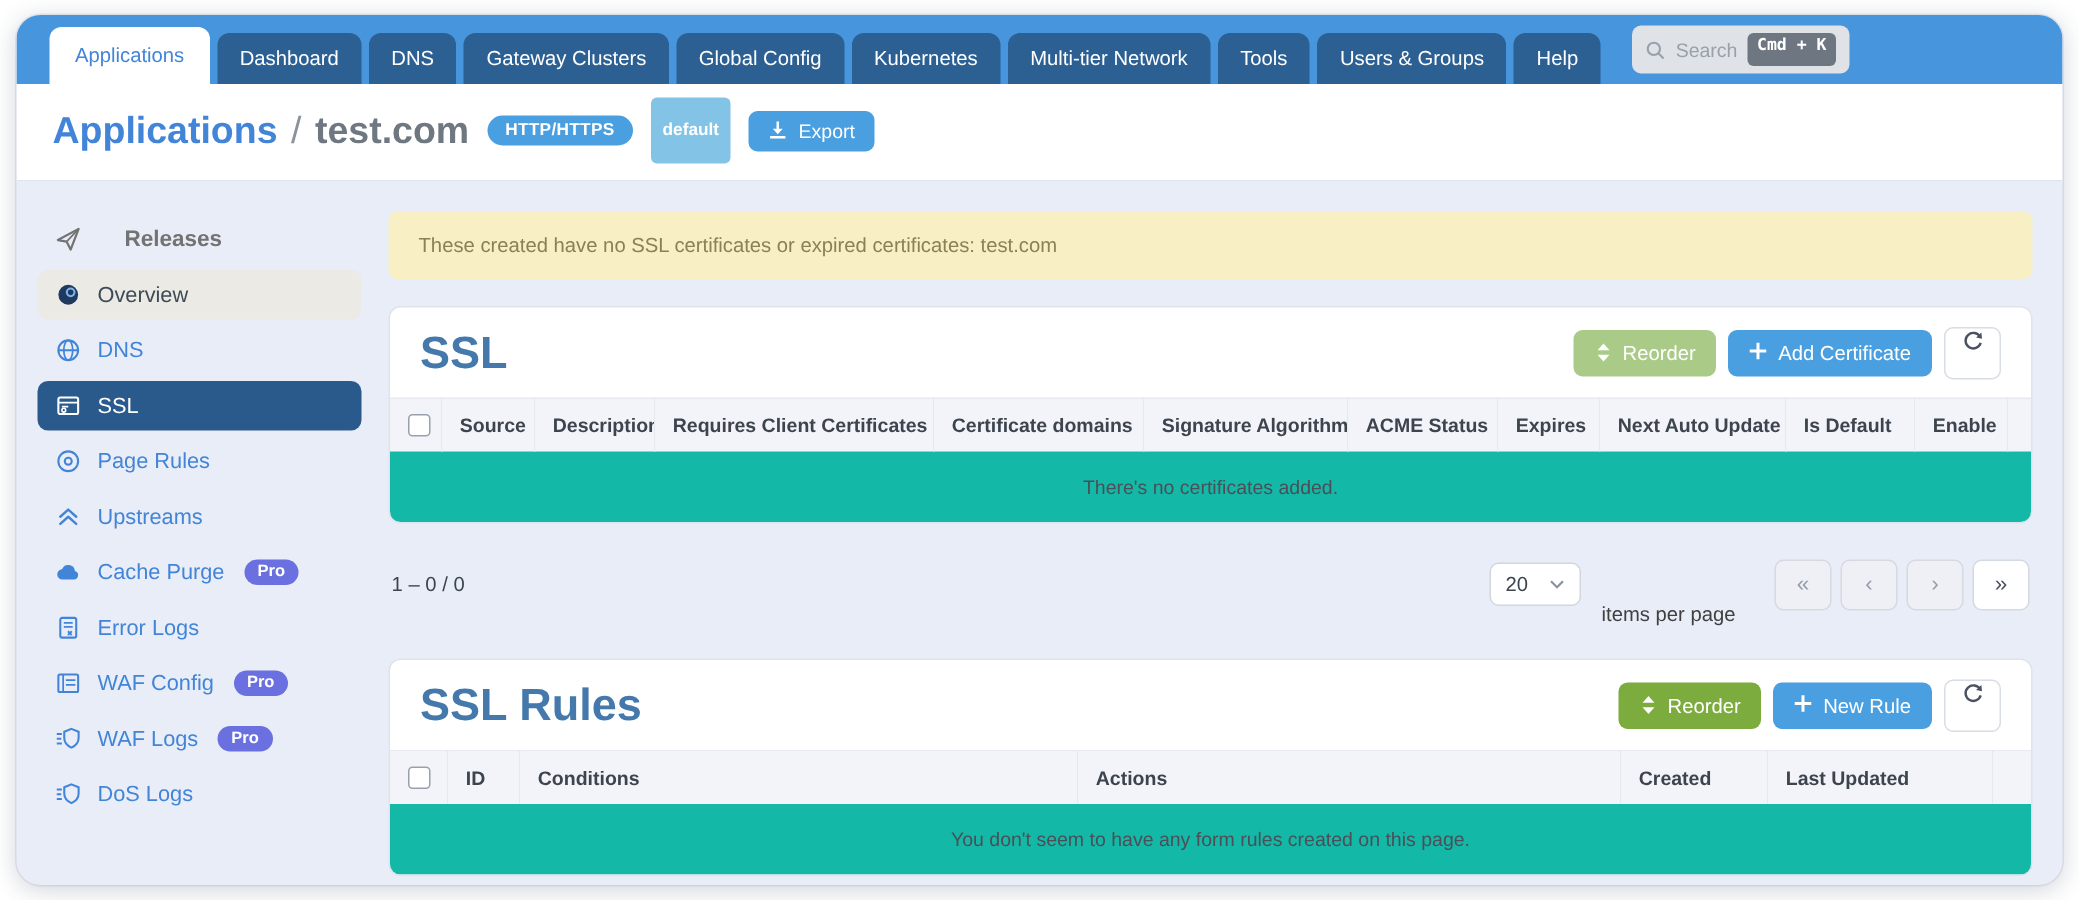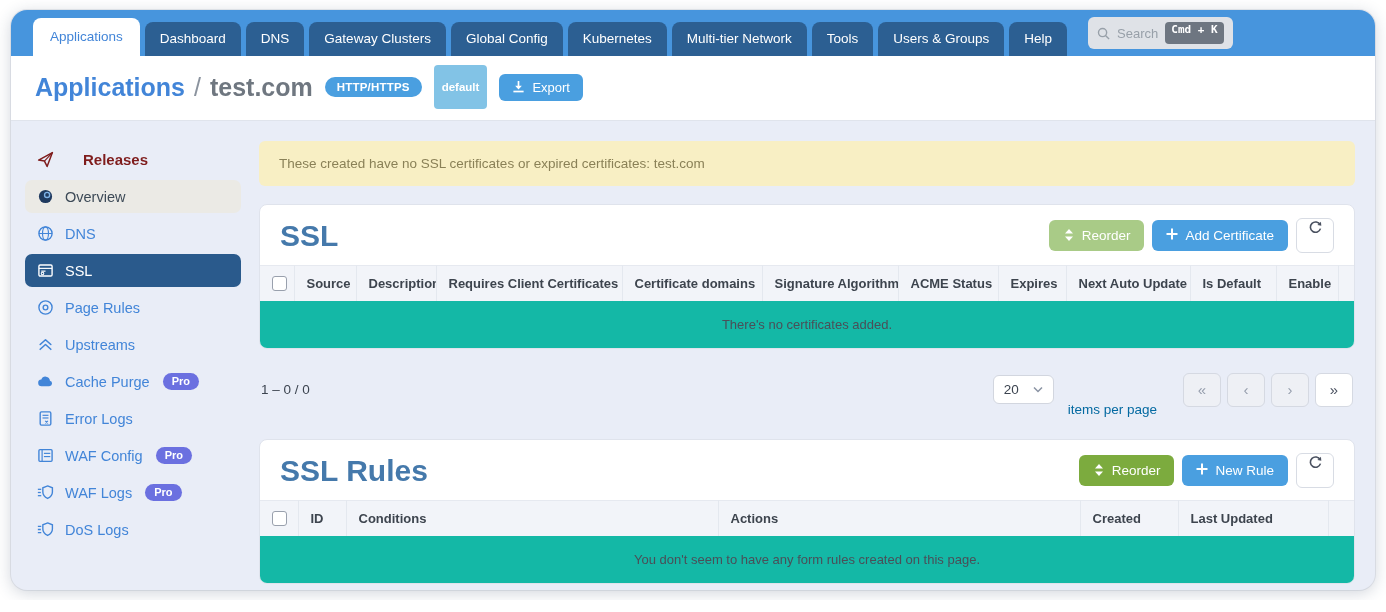--- a/index.html
+++ b/index.html
@@ -47,21 +47,21 @@
   .btn-export { background:#4a9fe0; color:#fff; font-size:13px; border-radius:6px; padding:6px 13px; }
 
   
   .content { display:flex; height:calc(100% - 46px - 51px); }
   .sidebar { width:238px; padding:22px 8px 0 14px; flex-shrink:0; }
   .side-item {
     display:flex; align-items:center; gap:11px; padding:8px 12px; margin-bottom:4px;
     color:#4285d8; font-size:14.5px; border-radius:7px; cursor:pointer; white-space:nowrap;
   }
   .side-item .ic { width:17px; height:17px; flex-shrink:0; display:inline-flex; }
-  .side-item.head { color:#7f1d1d; font-weight:bold; font-size:15px;gap:29px; }
+  .side-item.head { color:#737373; font-weight:bold; font-size:15px;gap:29px; }
   .side-item.current-release { background:#ebeae5; color:#3d4a57; }
   .side-item.selected { background:#2a5a8c; color:#fff; }
   .pro-badge {
     background:#6b70e0; color:#fff; font-size:11px; font-weight:bold;
     border-radius:999px; padding:2px 9px 3px; margin-left:2px;
   }
 
   .main { flex:1; padding:20px 20px 0 10px; min-width:0; }
 
   .alert {
@@ -95,21 +95,21 @@
     border:1.5px solid #99a0ad; border-radius:3px; background:#fff; cursor:pointer; display:block;
   }
 
   .pagerow { display:flex; justify-content:space-between; align-items:center; margin:13px 2px 22px; }
   .range { color:#3c4450; font-size:13.5px; }
   .pagectl { display:flex; align-items:center; gap:14px; }
   .select-box {
     background:#fff; border:1px solid #d2d6df; border-radius:6px; padding:6px 10px;
     display:flex; align-items:center; gap:14px; font-size:13.5px; color:#3c4450; cursor:pointer;
   }
-  .perpage { color:#0369a1; font-size:13.5px; margin-right:12px;margin-top:40px; }
+  .perpage { color:#404040; font-size:13.5px; margin-right:12px;margin-top:40px; }
   .pager { display:flex; gap:6px; }
   .pg {
     width:38px; height:34px; border:1px solid #d5d9e2; border-radius:6px;
     background:#eef0f5; color:#959dac; font-size:15px; cursor:pointer;
     display:flex; align-items:center; justify-content:center; font-family:inherit;
   }
   .pg.last { background:#fff; color:#4a5160; }
 
   svg { display:block; }
 </style>

